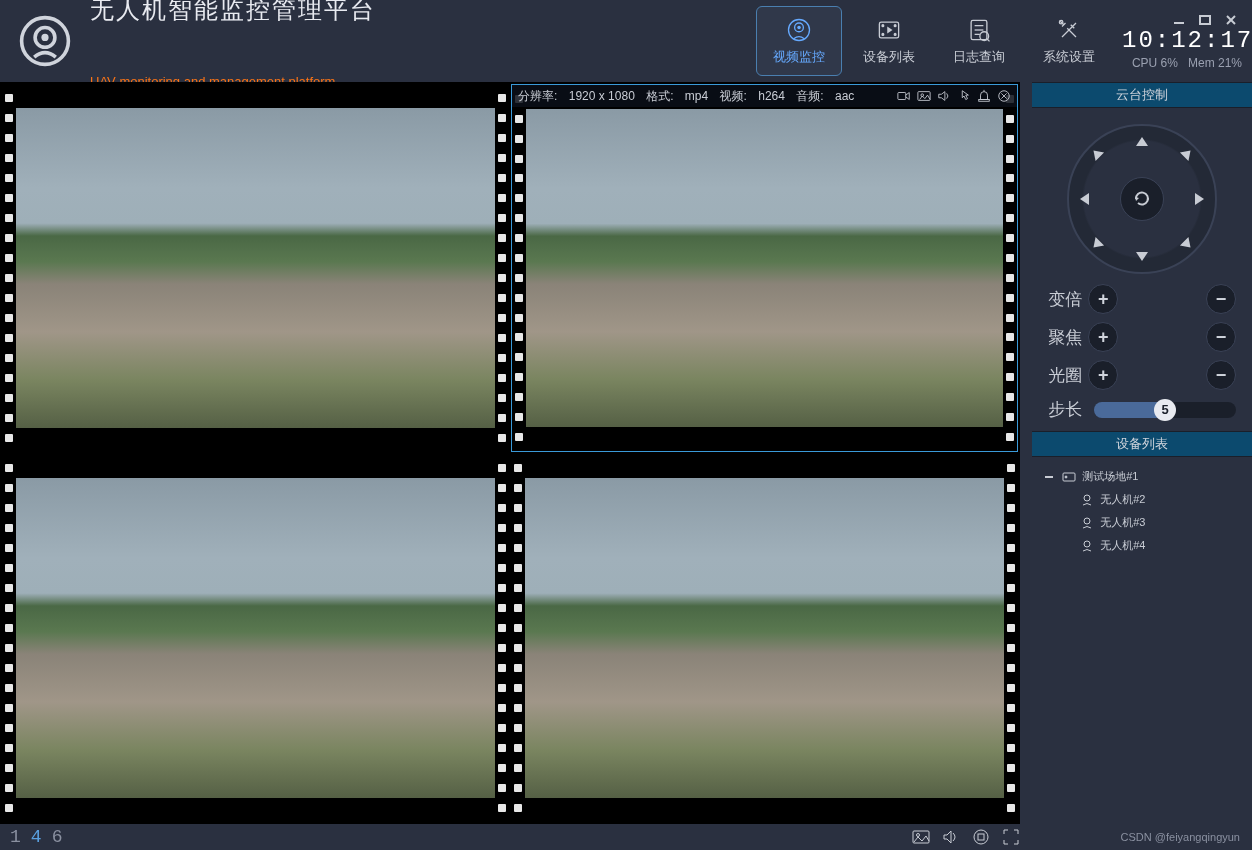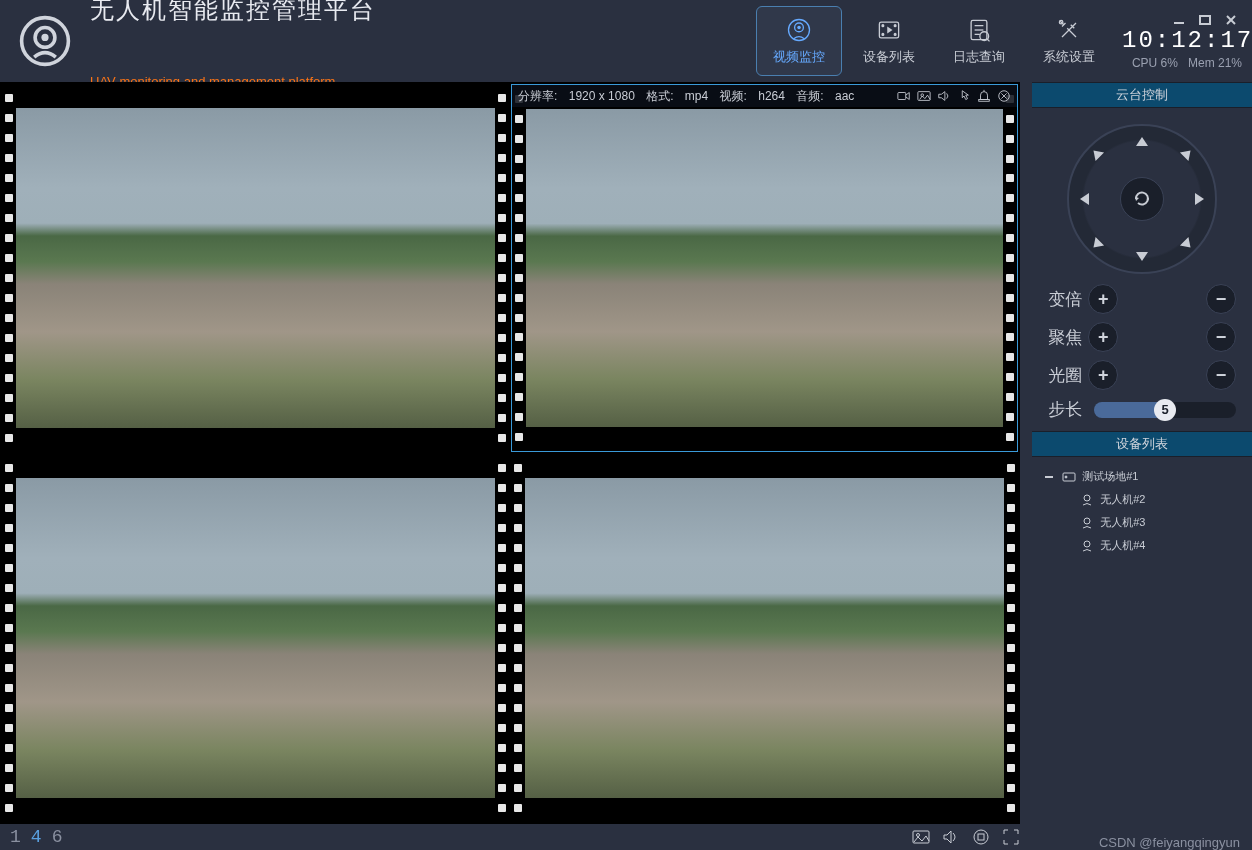--- a/index.html
+++ b/index.html
@@ -153,22 +153,22 @@
   padding: 0 10px;
   font-size: 14px;
 }
 .layout-nums { display: flex; gap: 10px; font-family: "Courier New", monospace; font-size: 18px; }
 .layout-nums span { cursor: pointer; color: #8a90a0; }
 .layout-nums span.active { color: #5aa0e0; }
 .bb-tools { margin-left: auto; display: flex; gap: 12px; }
 .bb-tools svg { width: 18px; height: 18px; stroke: #c8ccd4; fill: none; cursor: pointer; }
 
 .watermark {
-  position: absolute; right: 12px; bottom: 0;
-  font-size: 13px; color: #8a90a0;
+  position: absolute; right: 12px; bottom: 7px;
+  font-size: 11px; color: #8a90a0;
 }
 </style>
 </head>
 <body>
 
 <div class="header">
   <div class="logo-area">
     <svg class="logo-svg" viewBox="0 0 60 60">
       <circle cx="30" cy="30" r="26" fill="none" stroke="#d0d4dc" stroke-width="4"></circle>
       <circle cx="30" cy="26" r="11" fill="none" stroke="#d0d4dc" stroke-width="4"></circle>

